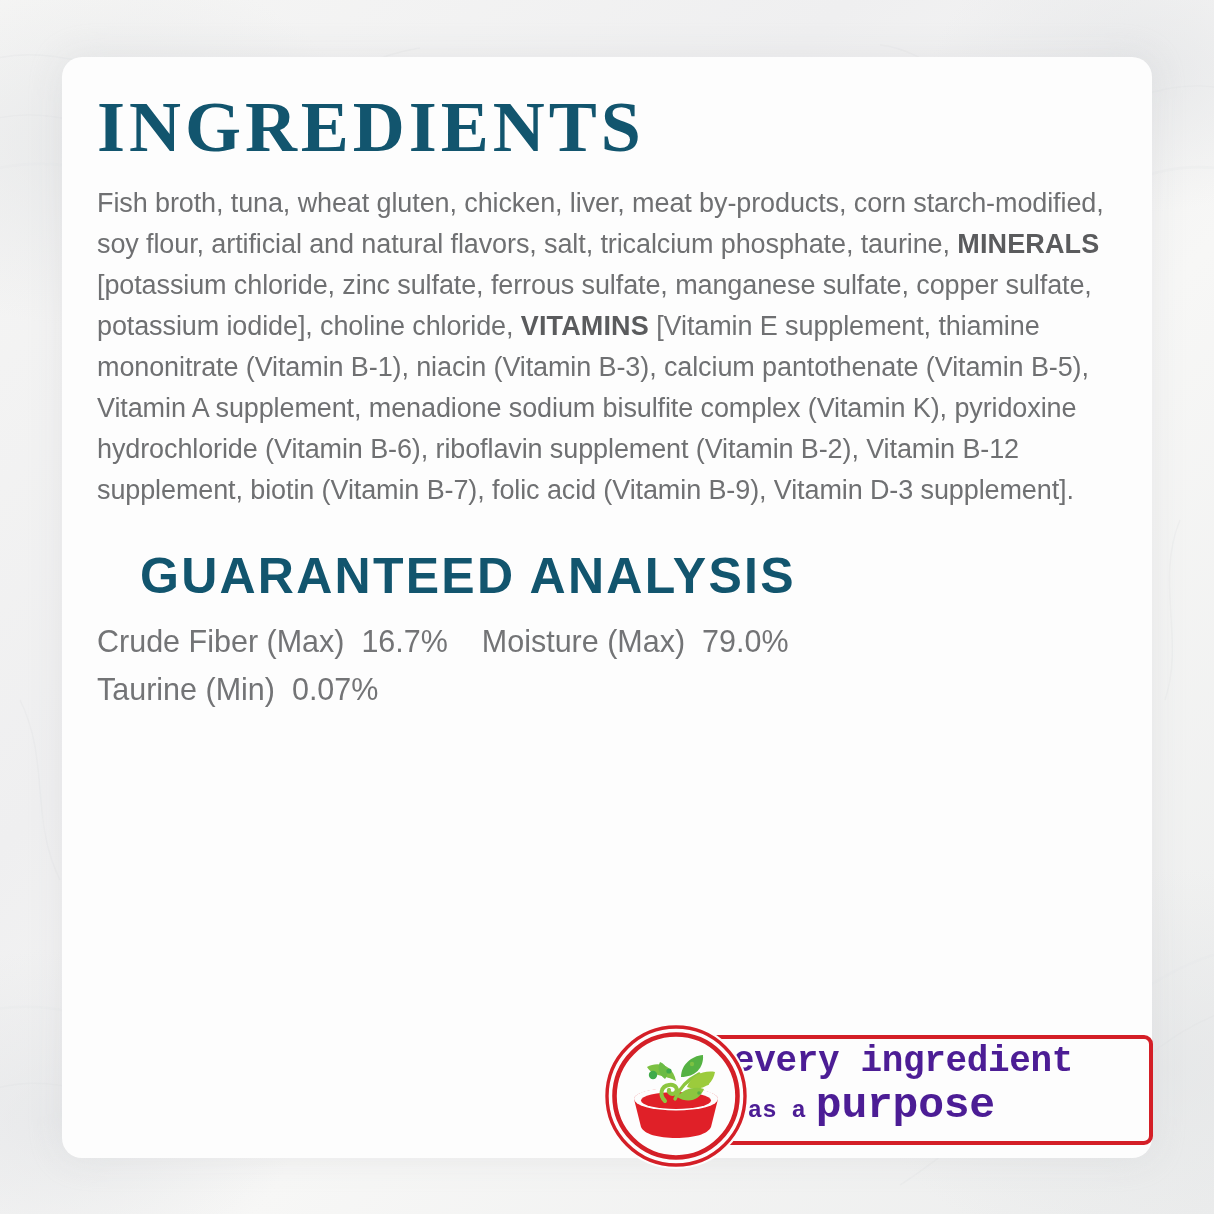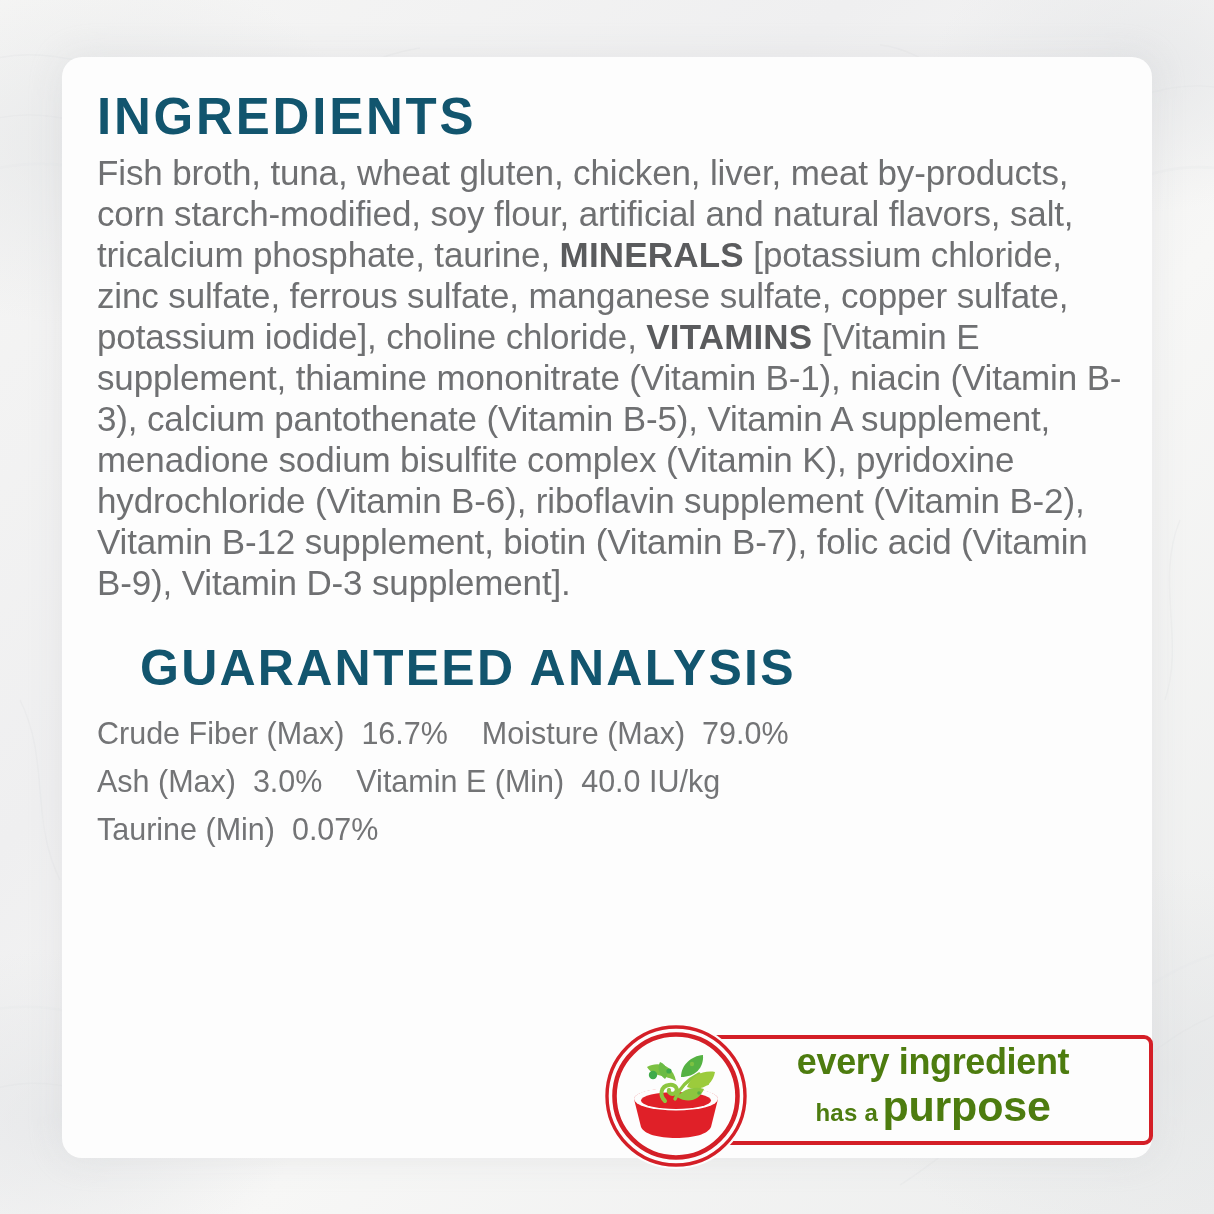--- a/index.html
+++ b/index.html
@@ -54,37 +54,38 @@
 
   h1.section-heading {
     margin: 0;
     color: #12556e;
     font-family: "Liberation Sans", sans-serif;
     font-weight: 700;
     letter-spacing: 0.055em;
   }
 
   #ingredients-heading {
-    font-size: 51px;
+    font-size: 72px;
     line-height: 1.0;
     padding-top: 6px;
+    font-family: Liberation Serif, serif;
   }
 
   #ga-heading {
     font-size: 50px;
     line-height: 1.0;
     letter-spacing: 0.045em;
     margin-top: 40px;
     margin-left: 43px;
   }
 
   #ingredients-body {
-    margin-top: 10px;
+    margin-top: 20px;
     color: #6f7072;
-    font-size: 35px;
+    font-size: 27px;
     line-height: 41px;
     letter-spacing: -0.004em;
     max-width: 1030px;
   }
   #ingredients-body b {
     color: #5a5b5d;
     font-weight: 700;
     letter-spacing: 0.005em;
   }
   #ingredients-code {
@@ -118,23 +119,22 @@
     border: 4px solid #d41f27;
     border-radius: 9px;
     background: transparent;
     box-sizing: border-box;
   }
   #badge-text {
     position: absolute;
     left: 130px;
     top: 18px;
     width: 400px;
-    text-align: center;
-    color: #4d7c0f;
-    font-family: Liberation Sans, sans-serif;
+    color: #4c1d95;
+    font-family: Liberation Mono, monospace;
   }
   #badge-line1 {
     display: block;
     font-size: 36px;
     font-weight: 700;
     line-height: 42px;
     letter-spacing: -0.01em;
   }
   #badge-line2 {
     display: block;
@@ -192,21 +192,20 @@
       <h1 id="ingredients-heading" class="section-heading">INGREDIENTS</h1>
 
       <p id="ingredients-body">
         <span>Fish broth, tuna, wheat gluten, chicken, liver, meat by-products, corn starch-modified, soy flour, artificial and natural flavors, salt, tricalcium phosphate, taurine, </span><b>MINERALS</b><span> [potassium chloride, zinc sulfate, ferrous sulfate, manganese sulfate, copper sulfate, potassium iodide], choline chloride, </span><b>VITAMINS</b><span> [Vitamin E supplement, thiamine mononitrate (Vitamin B-1), niacin (Vitamin B-3), calcium pantothenate (Vitamin B-5), Vitamin A supplement, menadione sodium bisulfite complex (Vitamin K), pyridoxine hydrochloride (Vitamin B-6), riboflavin supplement (Vitamin B-2), Vitamin B-12 supplement, biotin (Vitamin B-7), folic acid (Vitamin B-9), Vitamin D-3 supplement].</span>
       </p>
 
       <h1 id="ga-heading" class="section-heading">GUARANTEED ANALYSIS</h1>
 
       <div id="ga-body">
         <div class="ga-row">Crude Fiber (Max)  16.7%    Moisture (Max)  79.0%</div>
-        <div class="ga-row">Ash (Max)  3.0%    Vitamin E (Min)  40.0 IU/kg</div>
         <div class="ga-row">Taurine (Min)  0.07%</div>
       </div>
 
       <div id="badge">
 
         <div id="badge-box"></div>
 
         <div id="badge-text">
           <span id="badge-line1">every ingredient</span>
           <span id="badge-line2"><span id="badge-small">has a</span>&nbsp;<span id="badge-big">purpose</span></span>

